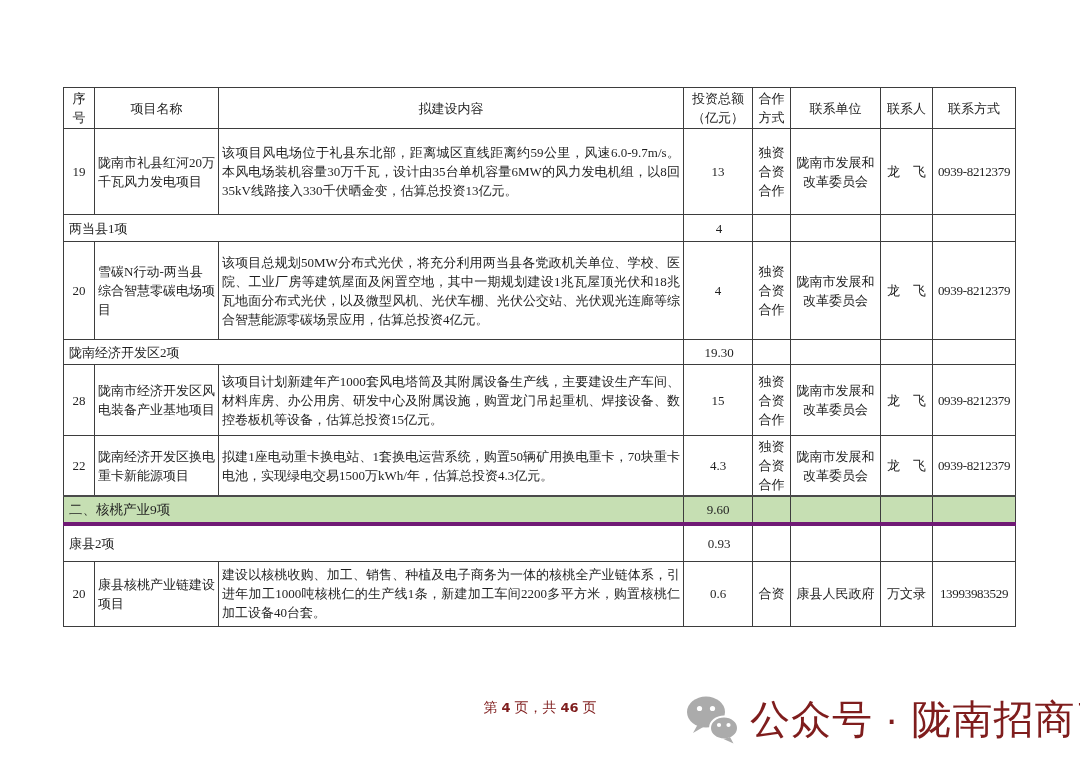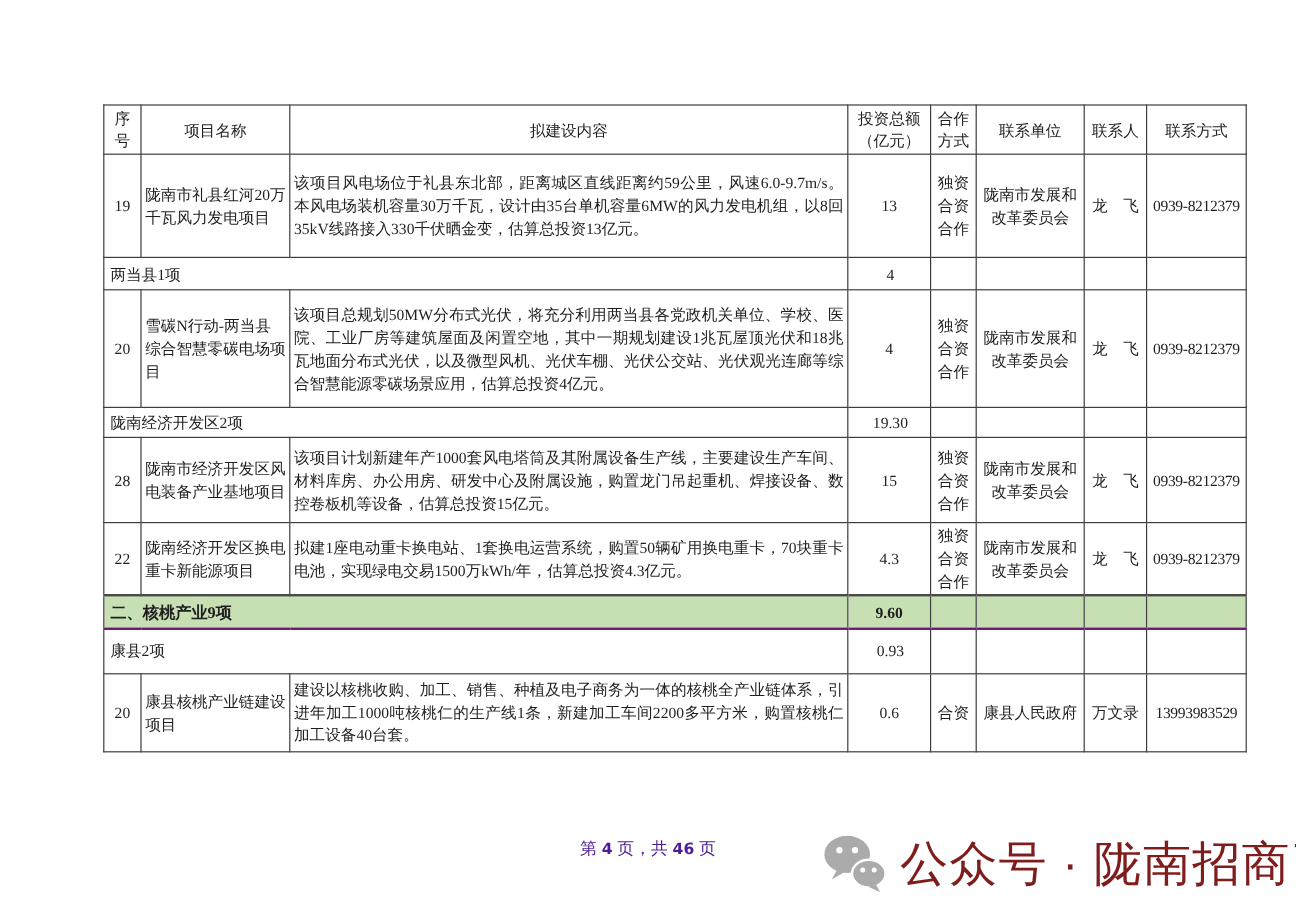--- a/index.html
+++ b/index.html
@@ -5,21 +5,21 @@
   html,body{margin:0;padding:0;}
   body{
     width:1080px;height:764px;background:#ffffff;
     font-family:"Liberation Serif","DejaVu Serif",serif;
     color:#1f1f1f;position:relative;overflow:hidden;
   }
   .page{position:absolute;left:0;top:0;width:1080px;height:764px;background:#fff;}
 
   table.proj{
     position:absolute;left:63px;top:87px;width:952px;
-    border-collapse:collapse;table-layout:fixed;margin-left:23px;
+    border-collapse:collapse;table-layout:fixed;
   }
   table.proj td,table.proj th{
     border:1px solid #3d3d3d;
     font-weight:normal;
     font-size:13px;
     line-height:19px;
     vertical-align:middle;
     padding:1px 3px;
     overflow:hidden;
     background:#fff;
@@ -33,29 +33,29 @@
   td.c-unit{text-align:center;line-height:18px;}
   td.c-person{text-align:center;}
   td.c-phone{text-align:center;font-size:12.5px;letter-spacing:-0.3px;}
 
   tr.subtotal td{text-align:left;padding-left:5px;}
   tr.subtotal td.c-invest{text-align:center;}
 
   tr.section td{
     background:#c6dfb3;
     border-top:2px solid #4a4a4a;
-    border-bottom:2px solid #701a75;
-    font-weight:bold;
+    border-bottom:4px solid #701a75;
+    font-weight:normal;
   }
   tr.section td.sec-label{text-align:left;padding-left:5px;font-size:13.5px;}
   tr.section td.c-invest{text-align:center;}
 
   .footer{
     position:absolute;left:0;top:699px;width:1080px;
-    text-align:center;font-size:14px;color:#4c1d95;
+    text-align:center;font-size:14px;color:#7f1d1d;
   }
   .footer .num{font-family:"DejaVu Sans",sans-serif;font-size:13px;font-weight:bold;padding:0 4px;}
 
   .watermark{
     position:absolute;left:686px;top:692px;
     display:flex;align-items:center;gap:10px;
   }
   .watermark .wm-text{
     font-family:"Liberation Sans","DejaVu Sans",sans-serif;
     font-size:40px;color:#7f1d1d;letter-spacing:1px;white-space:nowrap;

